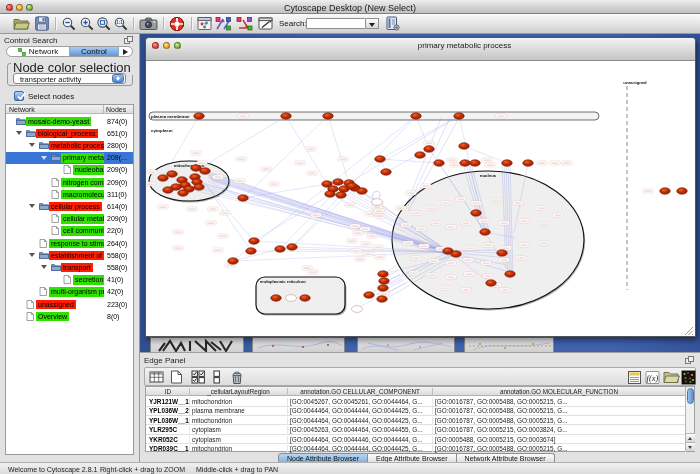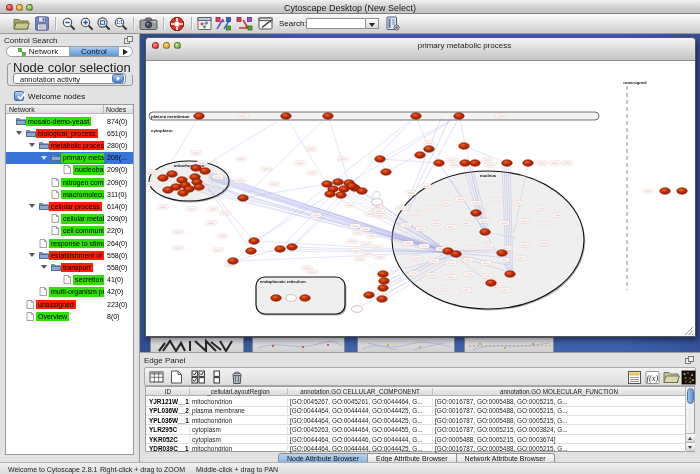--- a/index.html
+++ b/index.html
@@ -229,29 +229,29 @@
     </div>
     <div class="cp-tab" id="tab-mosaic">
       <span>Control</span>
     </div>
     <div class="cp-tab" id="tab-more"></div>
   </div>
 
   <div id="groupbox" class="abs"></div>
   <span id="groupbox-label" class="abs">Node color selection</span>
   <div id="combo" class="abs"></div>
-  <span id="combo-text" class="abs">annotation activity</span>
+  <span id="combo-text" class="abs">transporter activity</span>
   <span id="combo-btn" class="abs"></span>
 
   <span id="checkbox" class="abs">
     <svg width="11" height="11" viewBox="0 0 11 11">
         <path d="M2,5.5 L4.5,8 L9,2" fill="none" stroke="#fff" stroke-width="1.8"></path>
       </svg>
   </span>
-  <span id="checkbox-label" class="abs">Welcome nodes</span>
+  <span id="checkbox-label" class="abs">Select nodes</span>
 
   <div id="tree-box" class="abs">
     <div id="tree-header">
       <span class="col1">Network</span>
       <span class="sep"></span>
       <span class="col2">Nodes</span>
     </div>
     <div id="tree-rows">
         <div class="trow" style="top:10px">
           <span class="ticon" style="left:10px"><svg width="10" height="8" viewBox="0 0 10 8">

